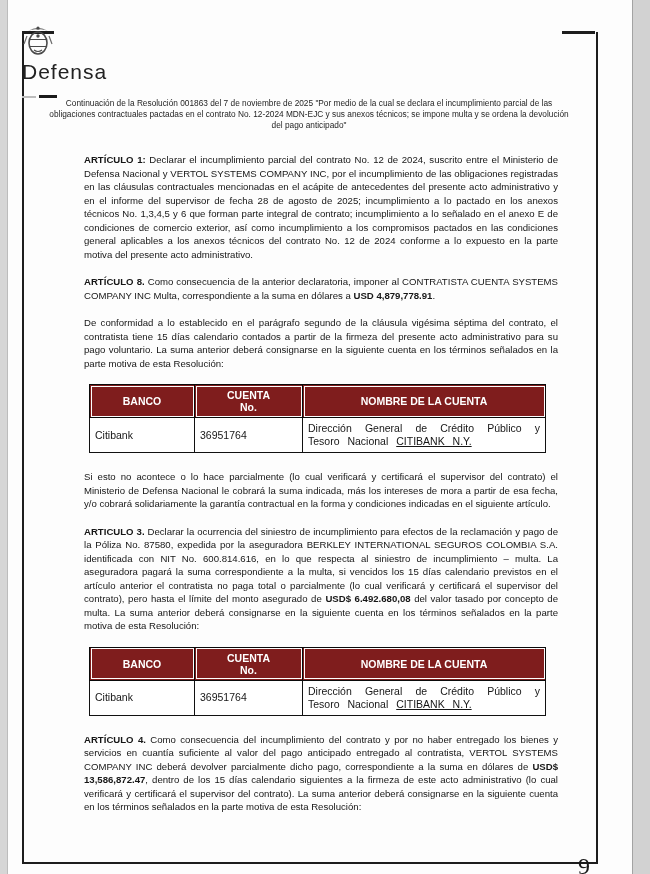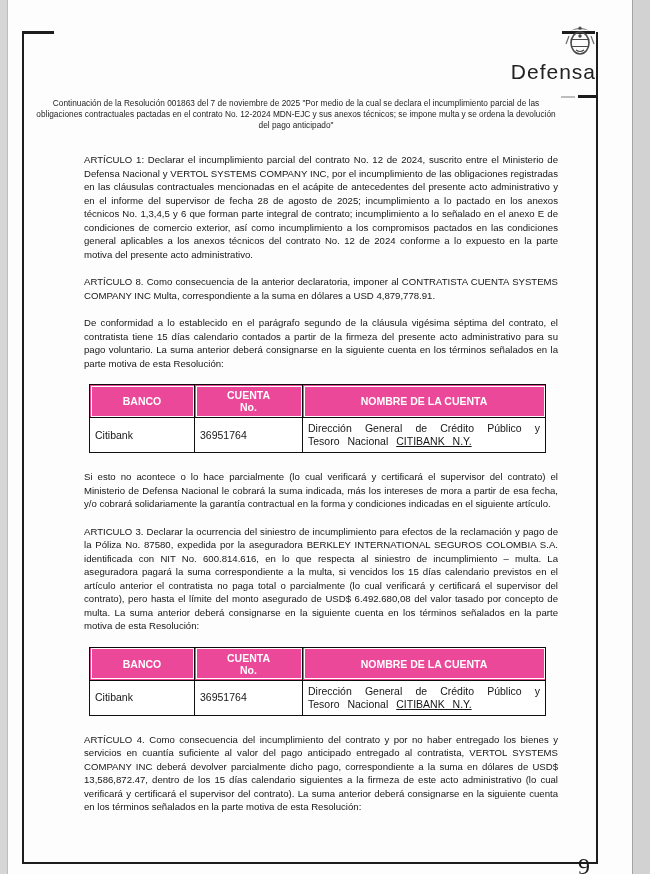--- a/index.html
+++ b/index.html
@@ -27,54 +27,54 @@
   }
   .frame-top-left, .frame-top-right {
     position: absolute; top: 31px; height: 3px; background: #1d1d1d;
   }
   .frame-top-left { left: 22px; width: 32px; }
   .frame-top-right { left: 562px; width: 33px; }
 
   
   .logo-block {
     position: absolute; left: 22px; top: 24px; width: 574px;
-    text-align: right; color: #2c2c2c;
+    text-align: left; color: #2c2c2c;
   }
   .coat-of-arms { display: inline-block; }
   .logo-title {
     font-size: 21px; letter-spacing: 1px; color: #222;
     font-weight: 400; margin-top: -2px;
   }
   .logo-flourish { margin-top: 3px; height: 6px; }
   .logo-flourish .tiny { display: inline-block; width: 14px; height: 2px; background: #bdbdbd; vertical-align: middle; margin-right: 3px; }
   .logo-flourish .dash { display: inline-block; width: 18px; height: 3px; background: #1a1a1a; vertical-align: middle; }
 
   .continuation-note {
-    position: absolute; left: 32px; top: 98px; width: 528px;
+    position: absolute; left: 45px; top: 98px; width: 528px;
     font-size: 8.3px; line-height: 11px; text-align: center; color: #1e1e1e;
   }
 
   
   .doc-body {
     position: absolute; left: 84px; top: 153px; width: 474px;
     font-size: 9.6px; line-height: 13.5px; color: #161616;
     text-align: justify;
   }
   .doc-body p.para { margin: 0 0 14px 0; }
-  .b { font-weight: normal; }
+  .b { font-weight: bold; }
   .u { text-decoration: underline; }
 
   table.acct {
     border-collapse: collapse;
     margin: 3px 0 17px 5px;
     width: 456px;
     table-layout: fixed;
   }
   table.acct th {
-    background: #ec4899; color: #ffffff;
+    background: #7f1d1d; color: #ffffff;
     font-weight: bold; font-size: 10.5px; line-height: 12px;
     text-align: center; vertical-align: middle;
     padding: 4px 2px; white-space: pre-line;
     border: 1.5px solid #0a0a0a; outline: 1px solid #fefefe; outline-offset: -2.5px;
   }
   table.acct td {
     border: 1.5px solid #111; font-size: 10.5px; line-height: 13px;
     color: #161616; padding: 4px 5px; vertical-align: middle;
     background: #fff;
   }

